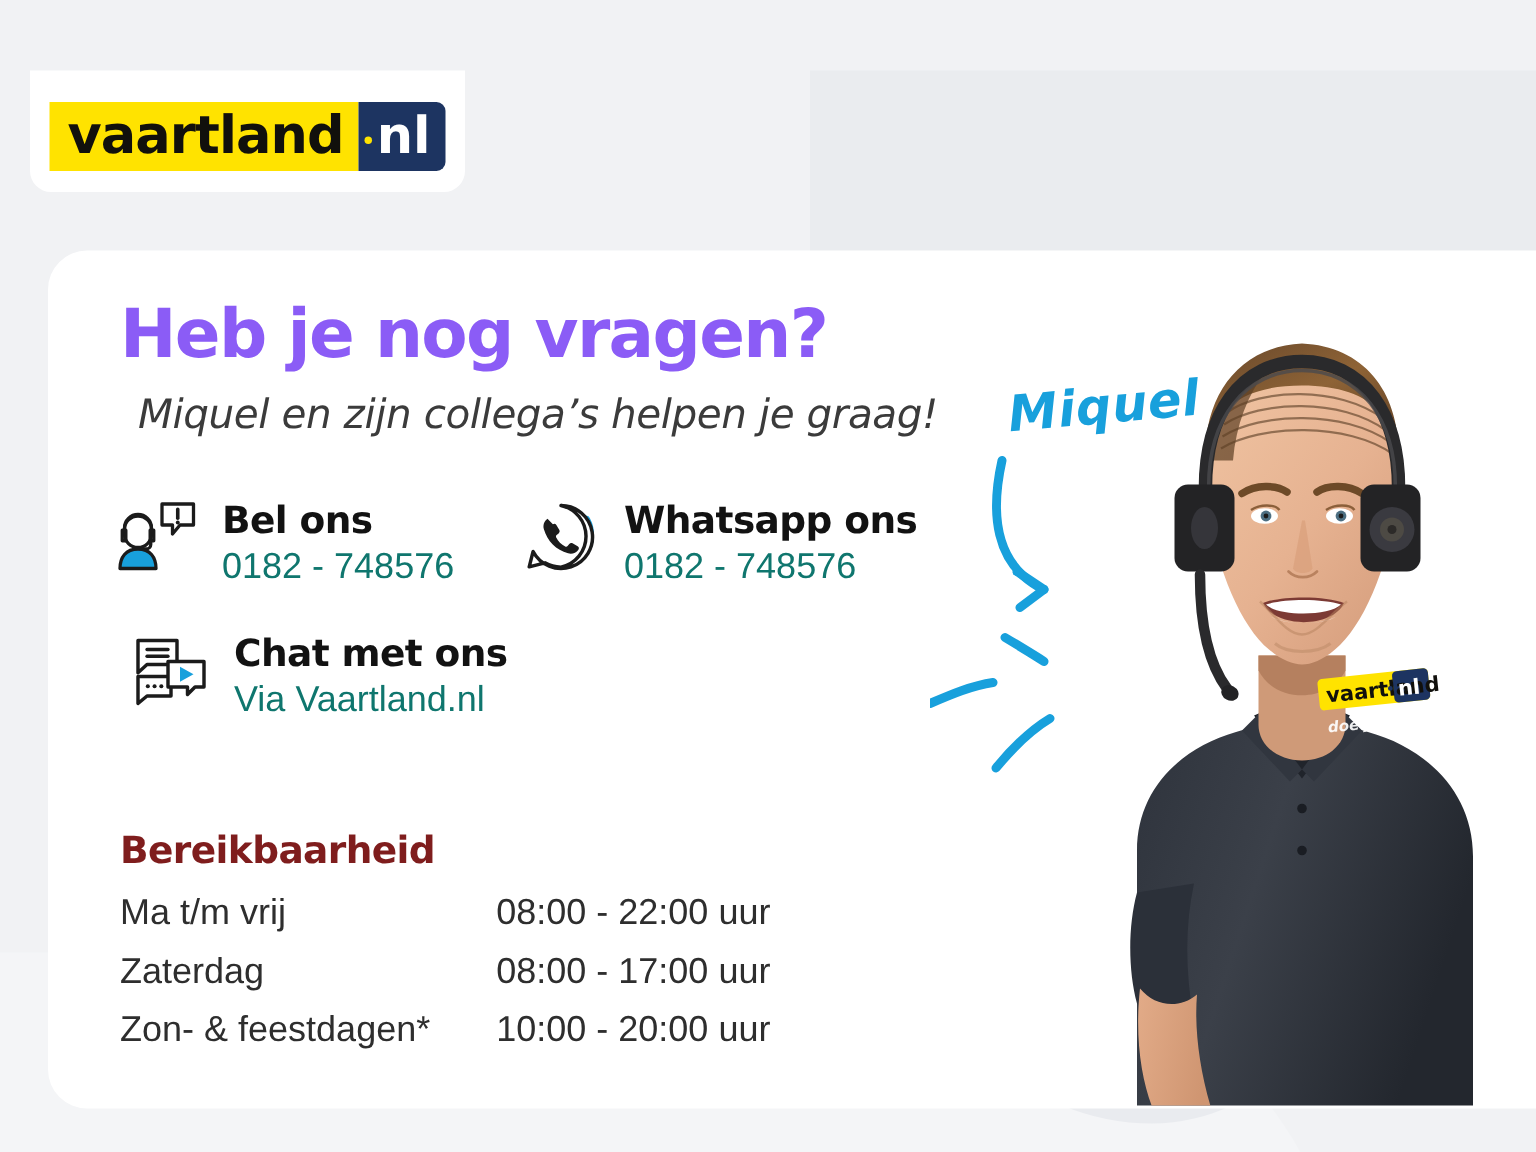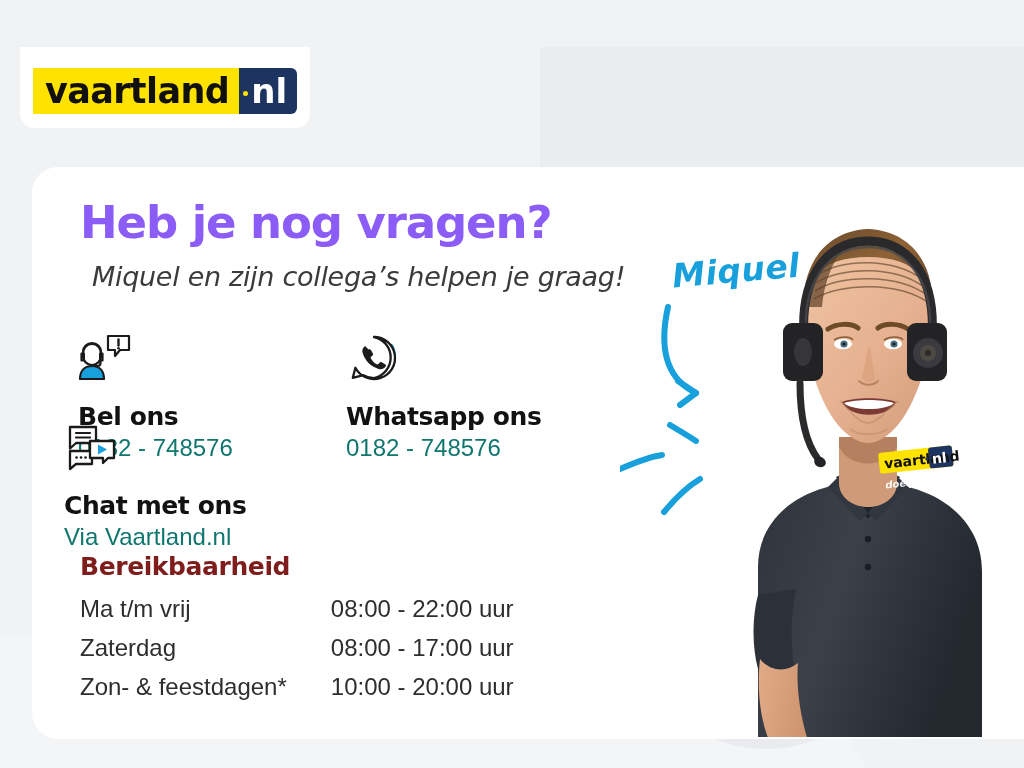--- a/index.html
+++ b/index.html
@@ -135,25 +135,24 @@
     font-style: italic;
     letter-spacing: -0.3px;
   }
 
   
   .contact {
     position: absolute;
     display: flex;
     align-items: flex-start;
     gap: 14px;
-    flex-direction: column;
   }
   .contact-call   { left: 78px;  top: 283px; }
   .contact-whats  { left: 346px; top: 283px; }
-  .contact-chat   { left: 64px;  top: 372px; }
+  .contact-chat   { left: 86px;  top: 372px; }
 
   .contact-icon {
     width: 56px;
     height: 56px;
     flex: 0 0 56px;
     display: block;
   }
   .contact-text { padding-top: 2px; }
   .contact-title {
     font-size: 25px;

